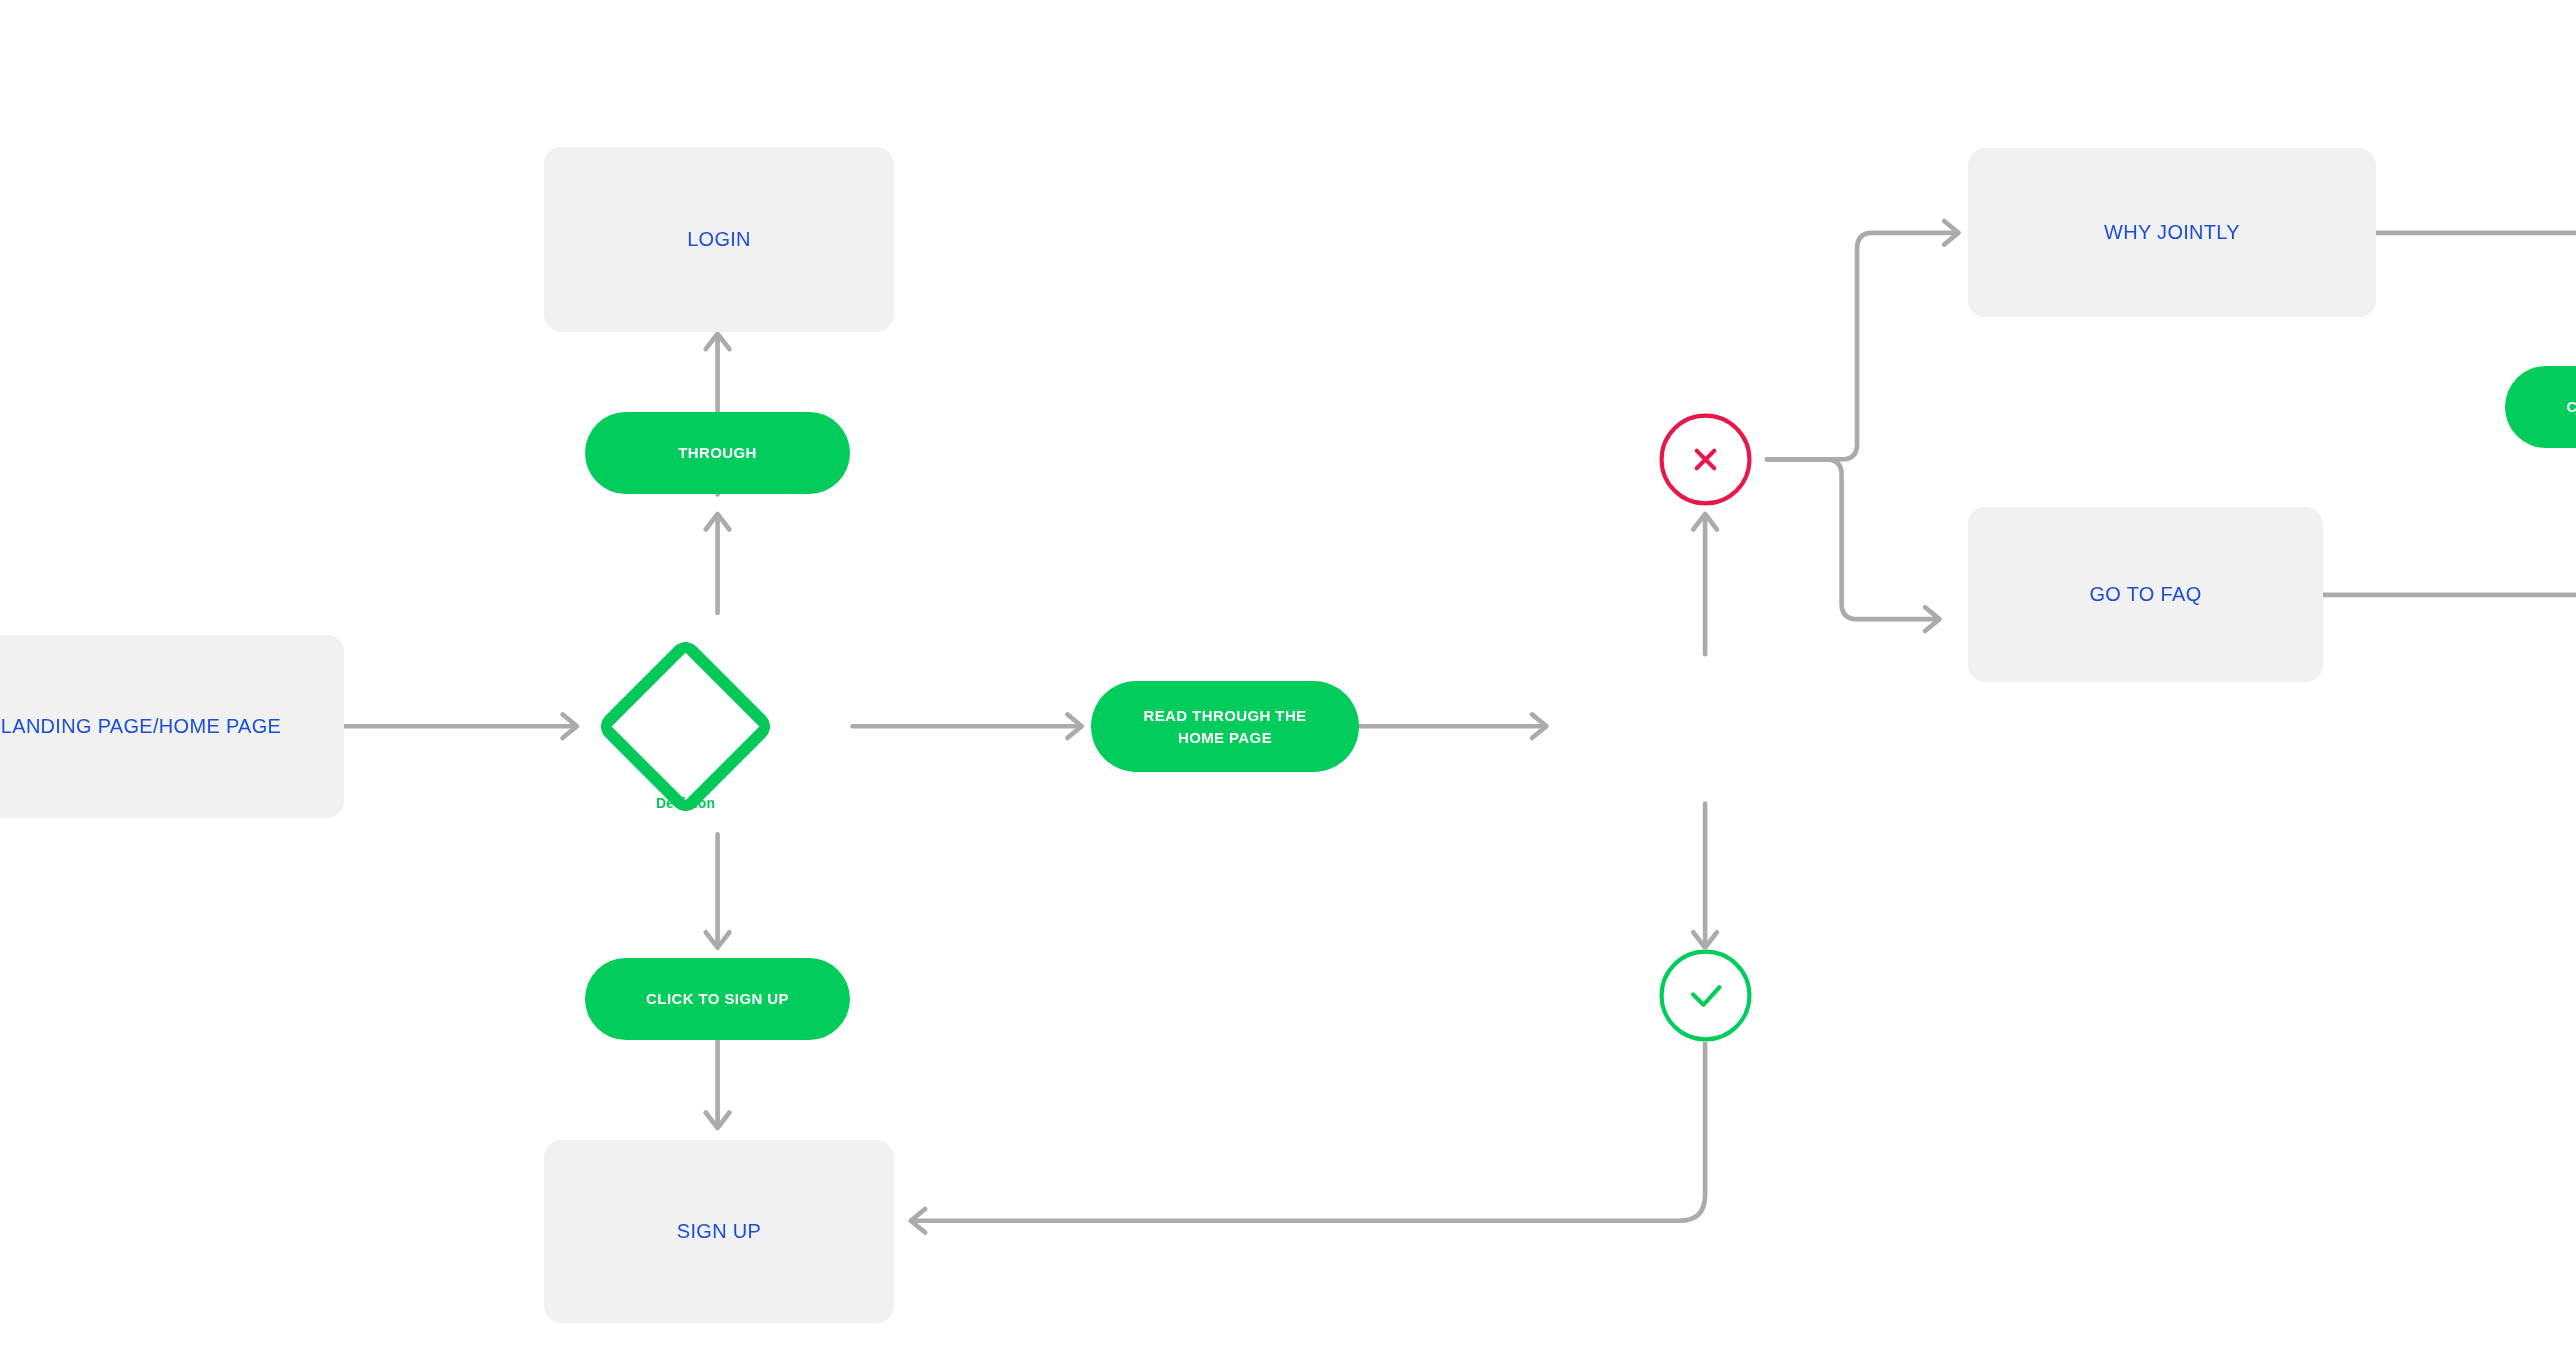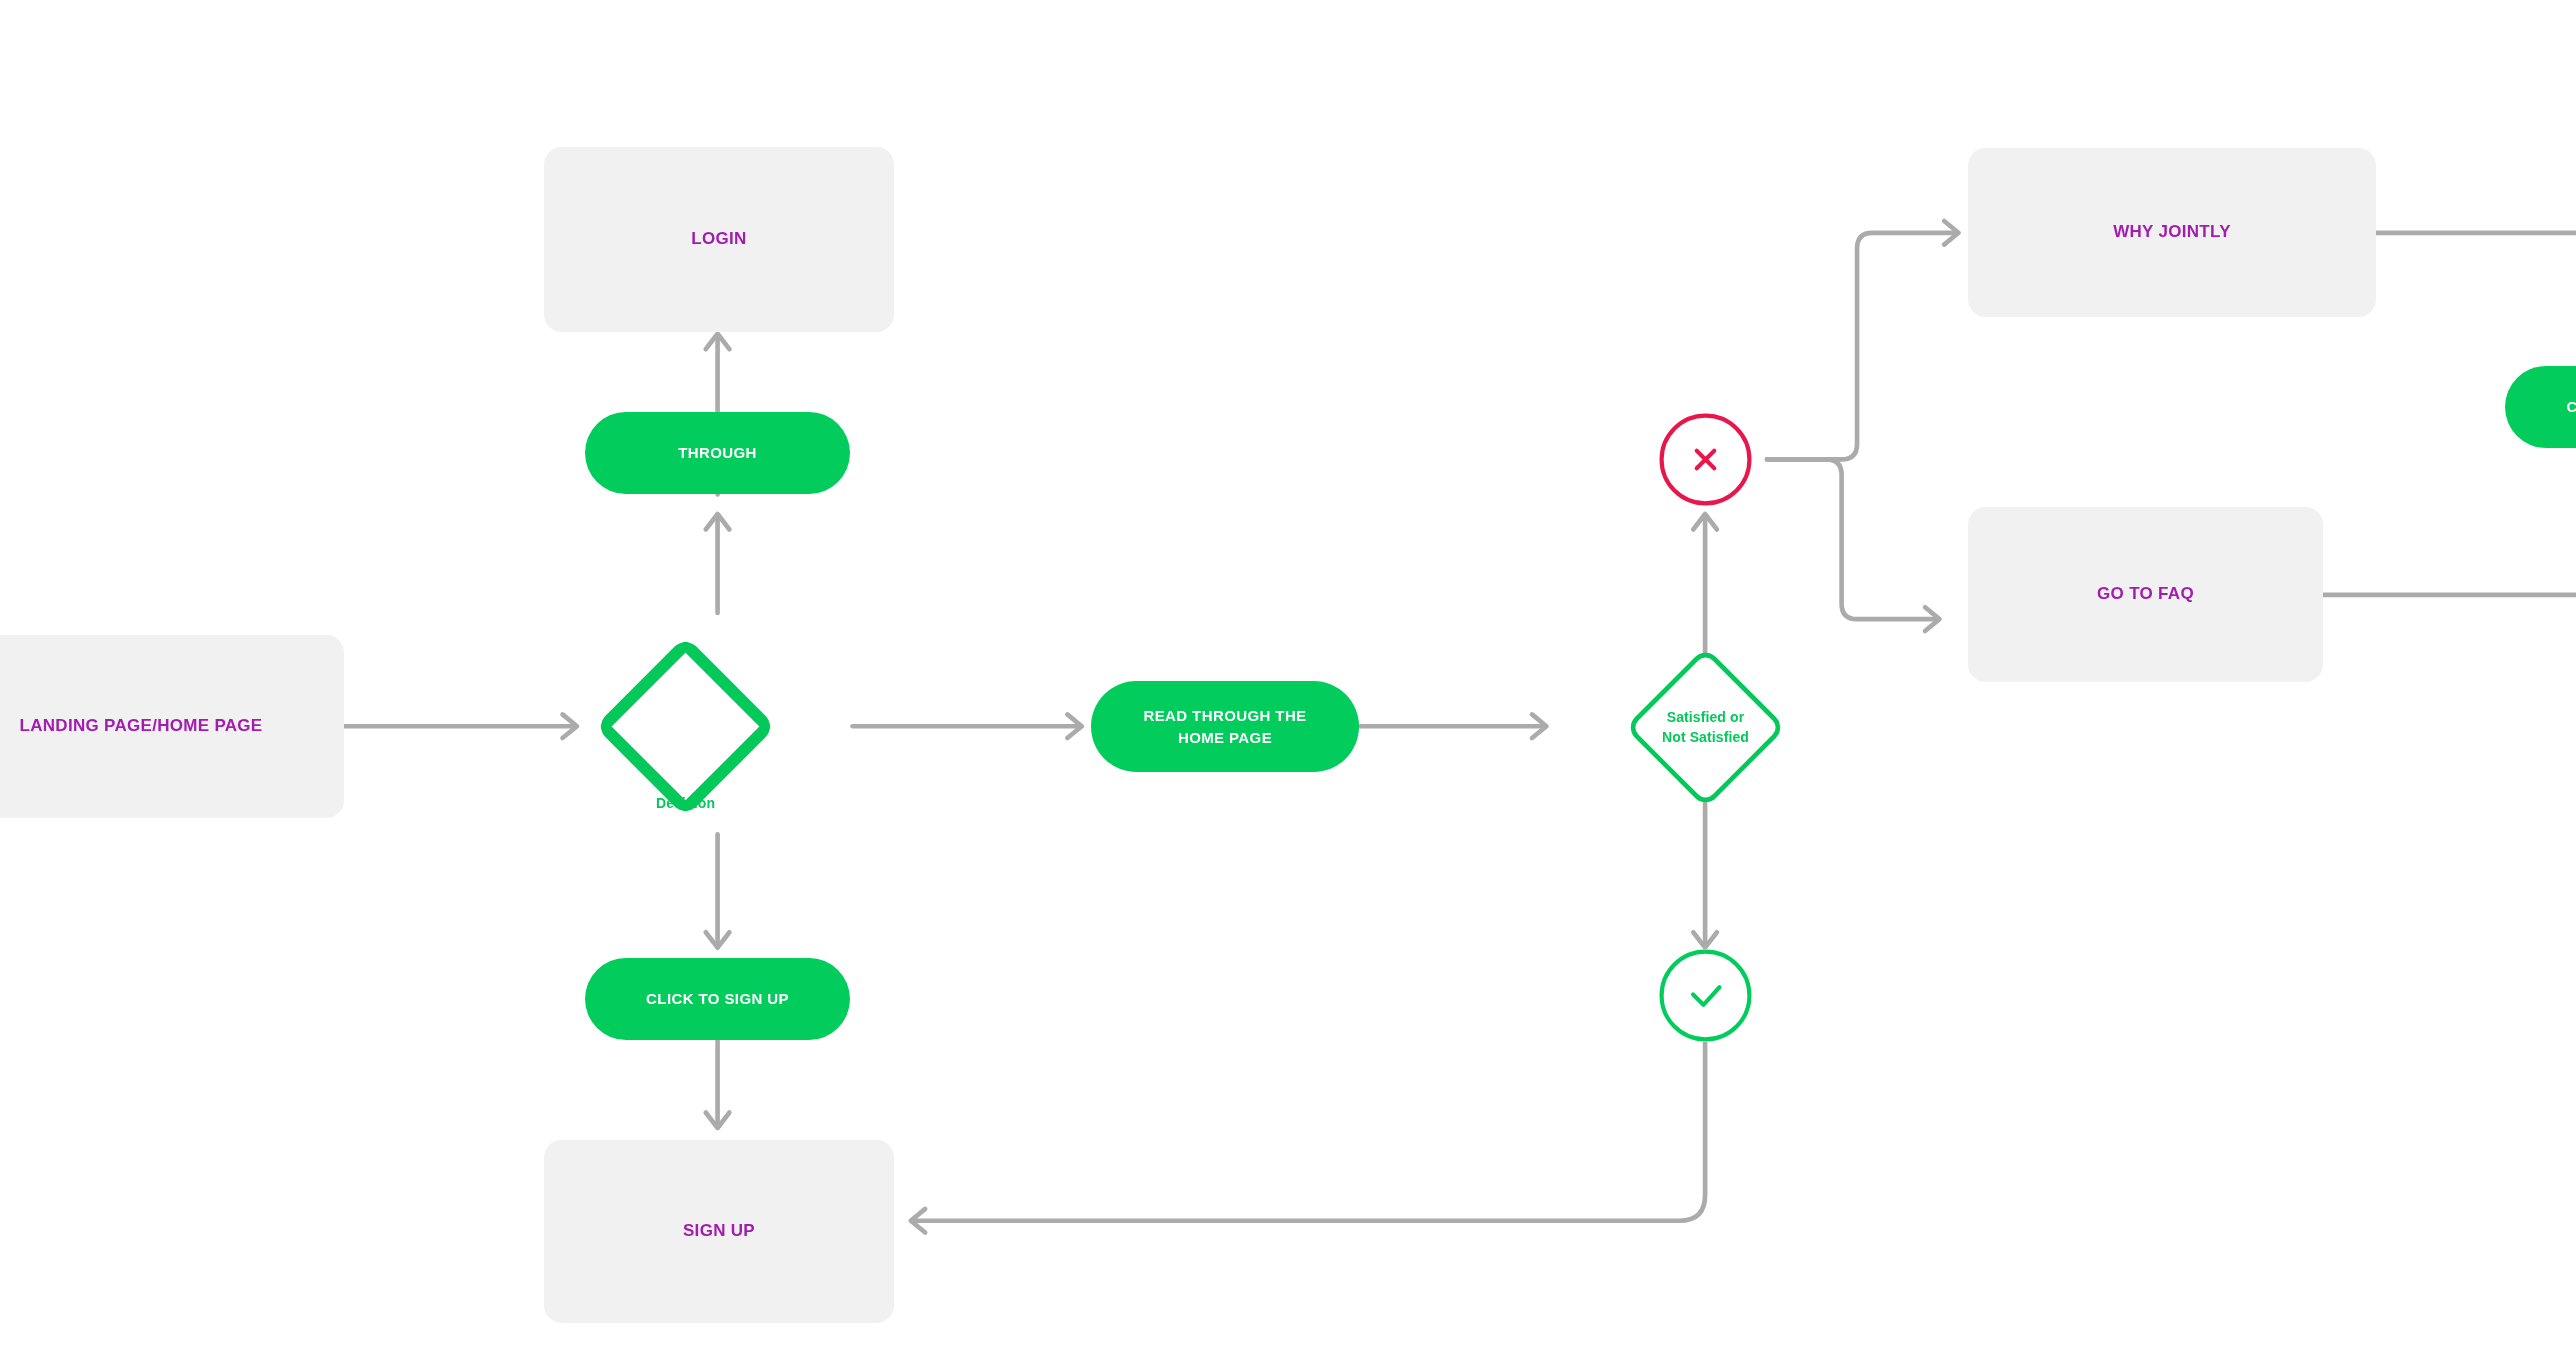--- a/index.html
+++ b/index.html
@@ -33,23 +33,23 @@
     justify-content: center;
     text-align: center;
     box-sizing: border-box;
   }
   
   .box {
     background: #f1f1f1;
     border-radius: 17.5px;
   }
   .box .label {
-    color: #a21caf;
-    font-size: 17px;
-    font-weight: 700;
+    color: #1d4ed8;
+    font-size: 20px;
+    font-weight: 400;
     letter-spacing: 0.3px;
     line-height: 1.35;
   }
   
   .pill {
     background: #02cc5c;
     border-radius: 515px;
   }
   .pill .label {
     color: #ffffff;
@@ -192,29 +192,20 @@
     <span class="label">Decision</span>
   </div>
 
   <div class="node pill" style="left:1091px; top:681px; width:268px; height:91px;text-align:center;">
     <span class="label">
       <span>READ THROUGH THE</span><br>
       <span>HOME PAGE</span>
     </span>
   </div>
 
-  <div class="node diamond" style="left:1628px; top:650px; width:155px; height:155px;">
-    <svg viewBox="0 0 300 300">
-      <rect x="43.9" y="43.9" width="212.2" height="212.2" rx="24" ry="24" transform="rotate(45 150 150)" fill="none" stroke="#04c95a" stroke-width="9"></rect>
-    </svg>
-    <span class="label">
-      <span>Satisfied or</span><br>
-      <span>Not Satisfied</span>
-    </span>
-  </div>
 
   <div class="circle" style="left:1659px; top:413px; width:93px; height:93px;">
     <svg viewBox="0 0 180 180">
       <circle cx="90" cy="90" r="85" fill="#ffffff" stroke="#e8174b" stroke-width="8"></circle>
       <path d="M 73 73 L 107 107 M 107 73 L 73 107" stroke="#e8174b" stroke-width="8" stroke-linecap="round" fill="none"></path>
     </svg>
   </div>
 
   <div class="circle" style="left:1659px; top:949px; width:93px; height:93px;">
     <svg viewBox="0 0 180 180">

